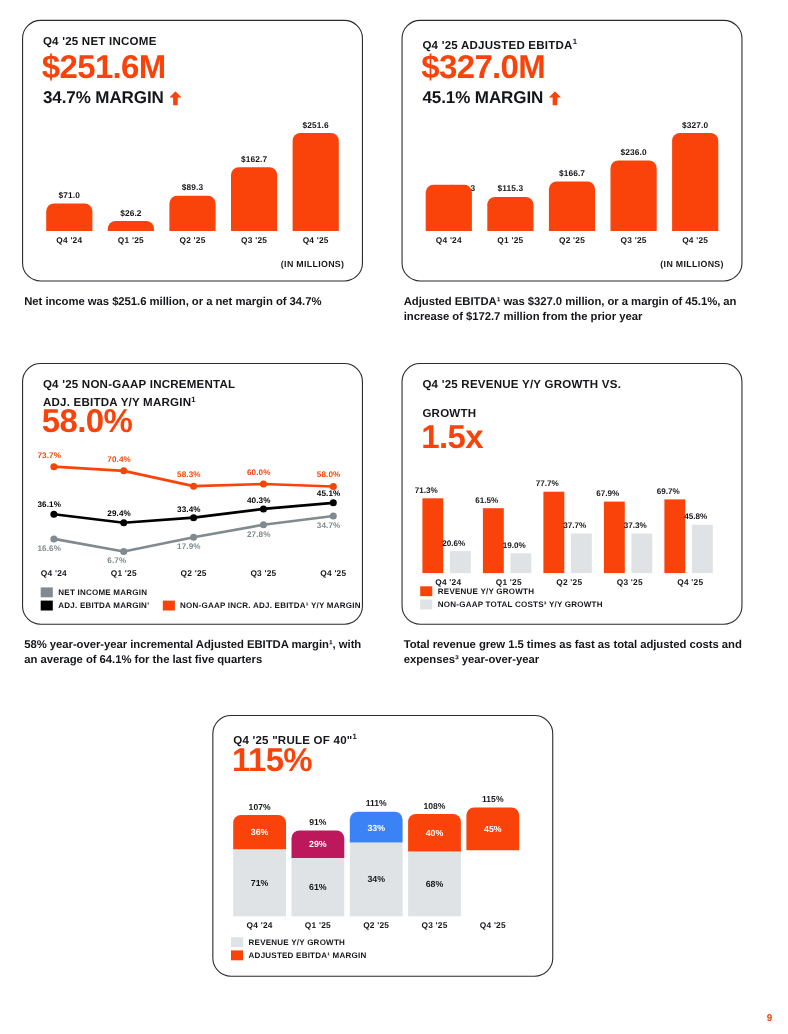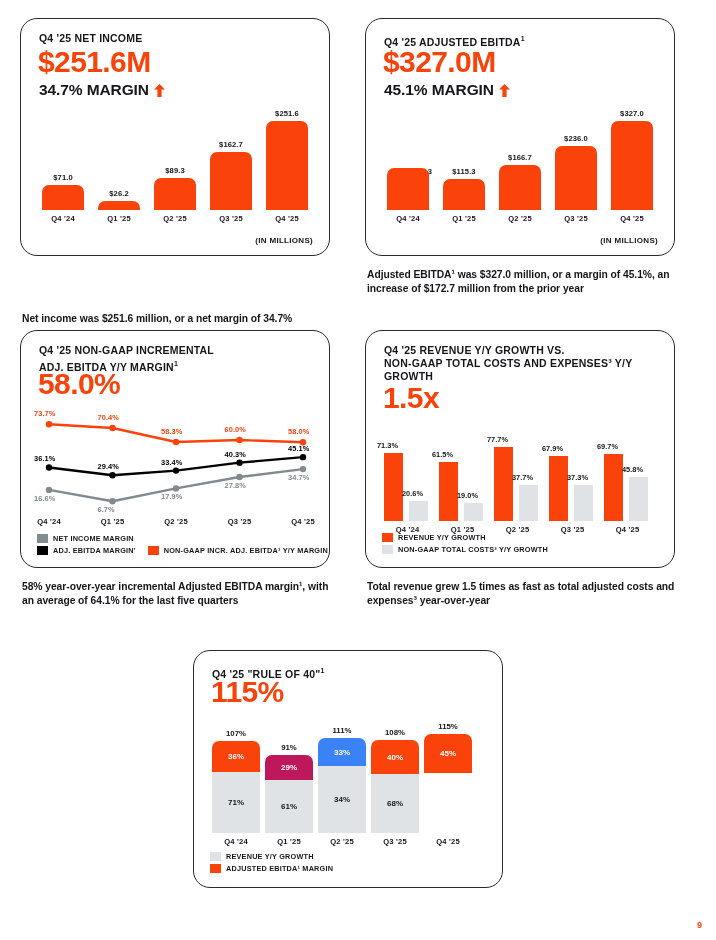--- a/index.html
+++ b/index.html
@@ -260,21 +260,21 @@
 
   
   .caption {
     position: absolute;
     font-size: 10.3px;
     font-weight: bold;
     line-height: 14px;
     color: #15161a;
     letter-spacing: -.05px;
   }
-  #caption-net-income  { left: 22px;  top: 268px; width: 320px; margin-top: 44px; }
+  #caption-net-income  { left: 22px;  top: 268px; width: 320px; }
   #caption-adj-ebitda  { left: 367px; top: 268px; width: 320px; }
   #caption-incremental { left: 22px;  top: 580px; width: 320px; }
   #caption-growth      { left: 367px; top: 580px; width: 320px; }
   #caption-rule40      { left: 195px; top: 900px; width: 330px; }
 
   .page-number {
     position: absolute;
     right: 14px;
     bottom: 10px;
     font-size: 9px;
@@ -431,21 +431,21 @@
             <span style="margin-right: 7px;">ADJ. EBITDA MARGIN'</span>
             <span class="swatch sw-orange"></span>
             <span style="margin-right: 0px;">NON-GAAP INCR. ADJ. EBITDA¹ Y/Y MARGIN</span>
           </div>
         </div>
     </div>
   </div>
 
   <div class="card" id="card-growth">
     <div class="card-inner">
-      <div class="card-title"><span>Q4 '25 REVENUE Y/Y GROWTH VS.</span><br><span>NON-GAAP TOTAL COSTS AND EXPENSES³ Y/Y</span><br><span>GROWTH</span></div>
+      <div class="card-title"><span>Q4 '25 REVENUE Y/Y GROWTH VS.</span><br><br><span>GROWTH</span></div>
       <div class="big-stat" style="top:52px;">1.5x</div>
       <div class="grp-chart" id="chart-growth">
           <div class="gcol" style="left: 0px;">
             <div class="gbar rev" style="height: 68px; background: rgb(249, 67, 11);"></div>
             <div class="gval" style="bottom: 71px; left: -3px;">71.3%</div>
             <div class="gbar cost" style="height: 20px; background: rgb(223, 227, 230);"></div>
             <div class="gval" style="bottom: 23px; left: 22px;">20.6%</div>
             <div class="glab">Q4 '24</div>
           </div>
           <div class="gcol" style="left: 55px;">

